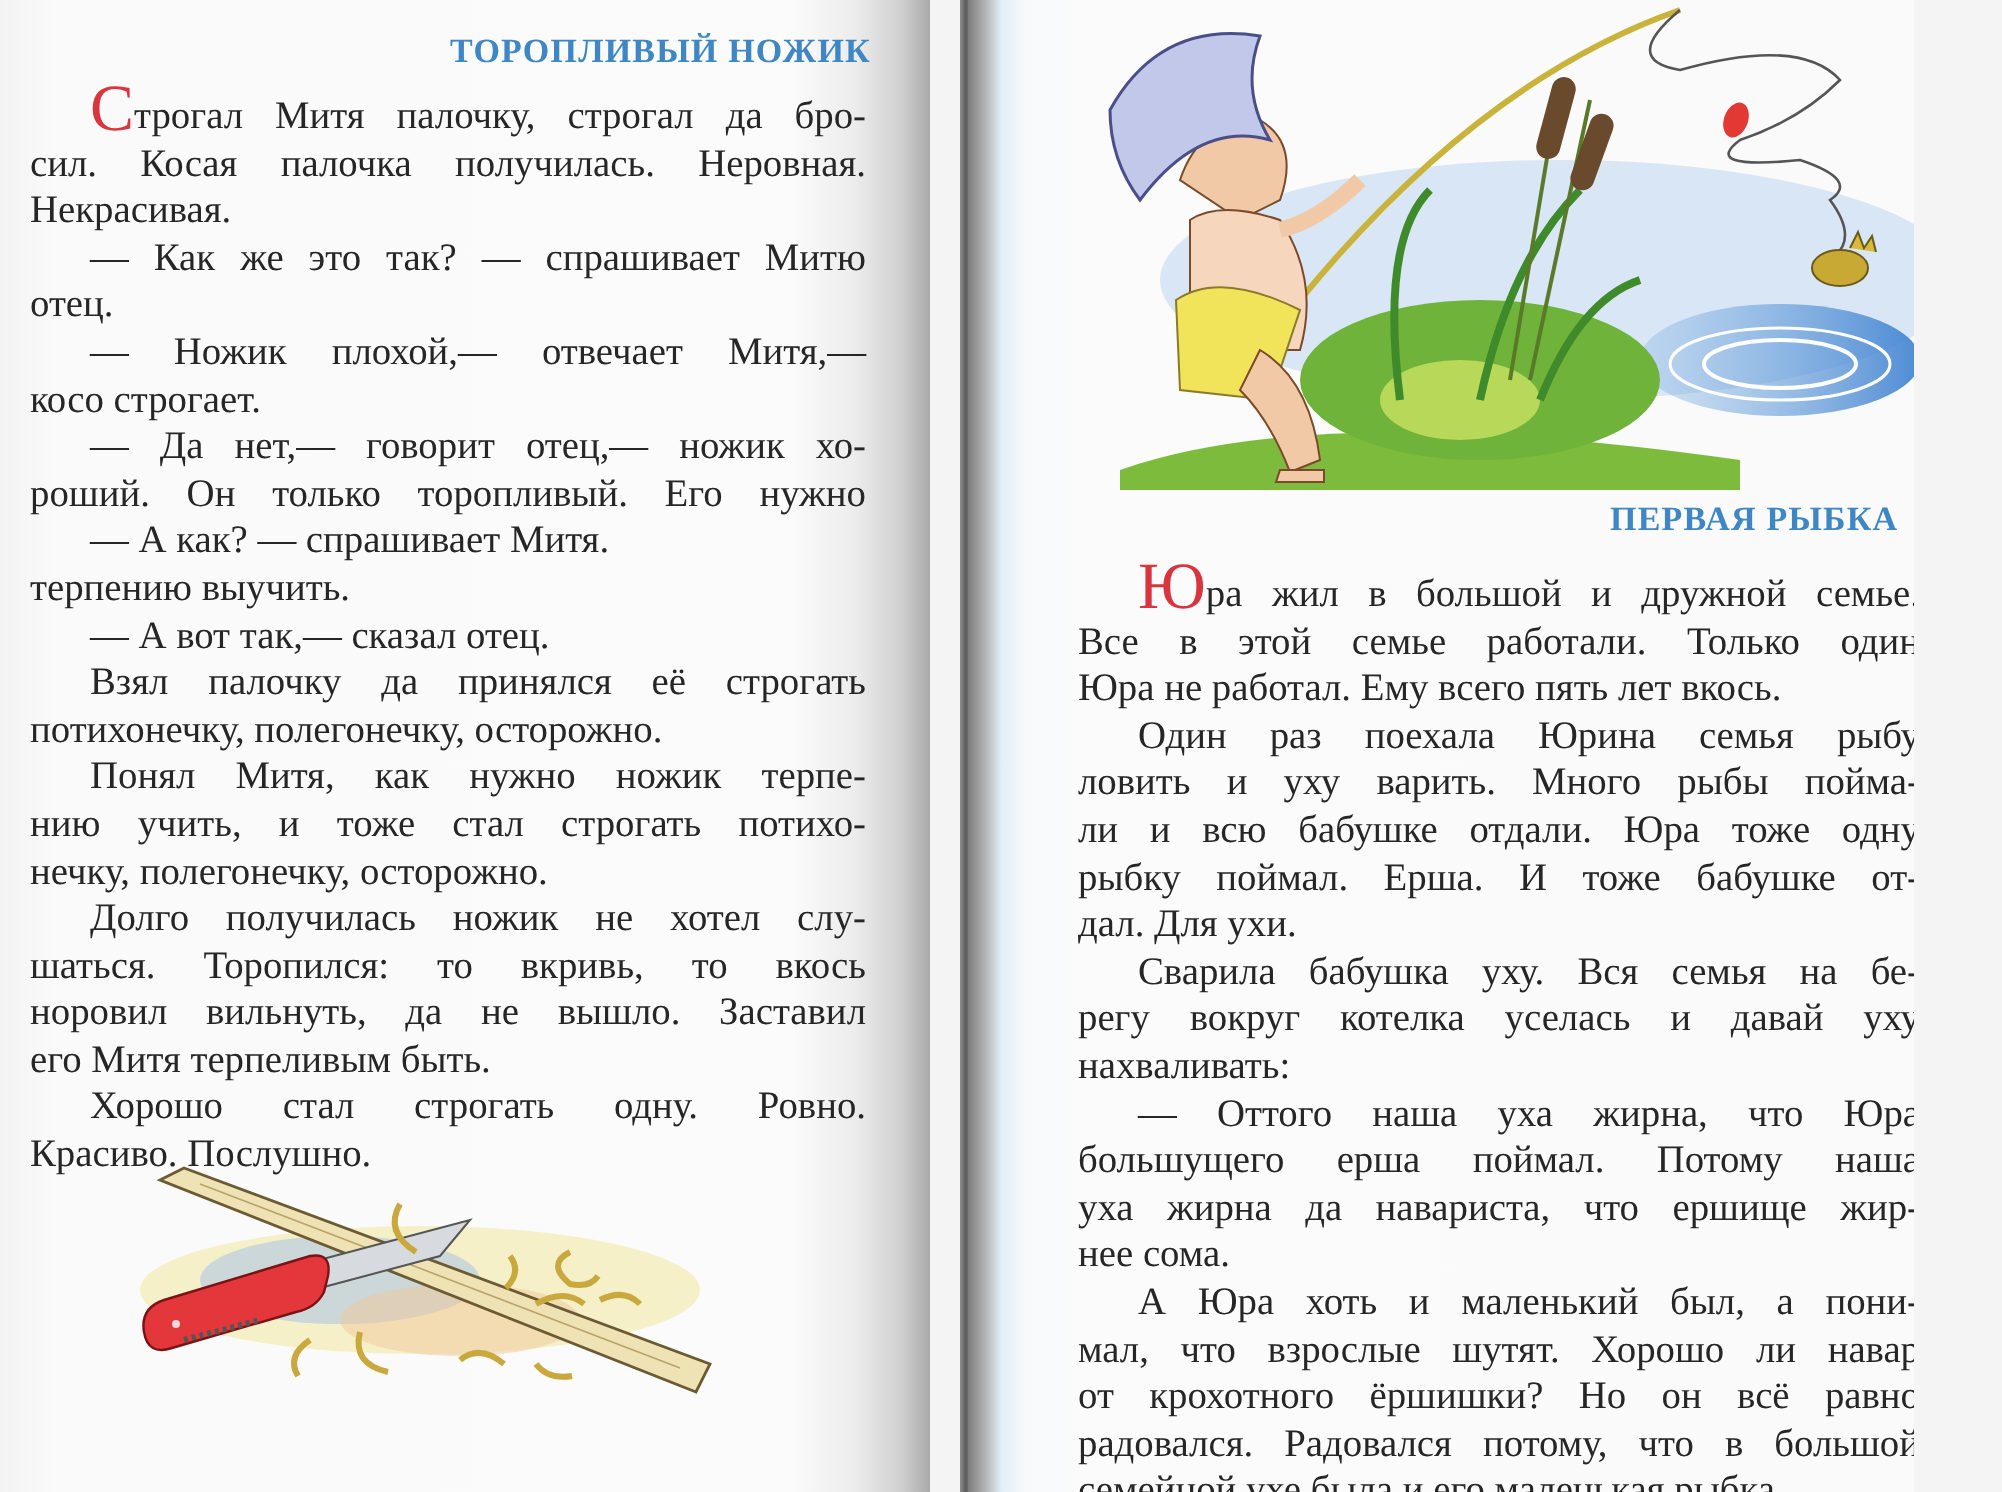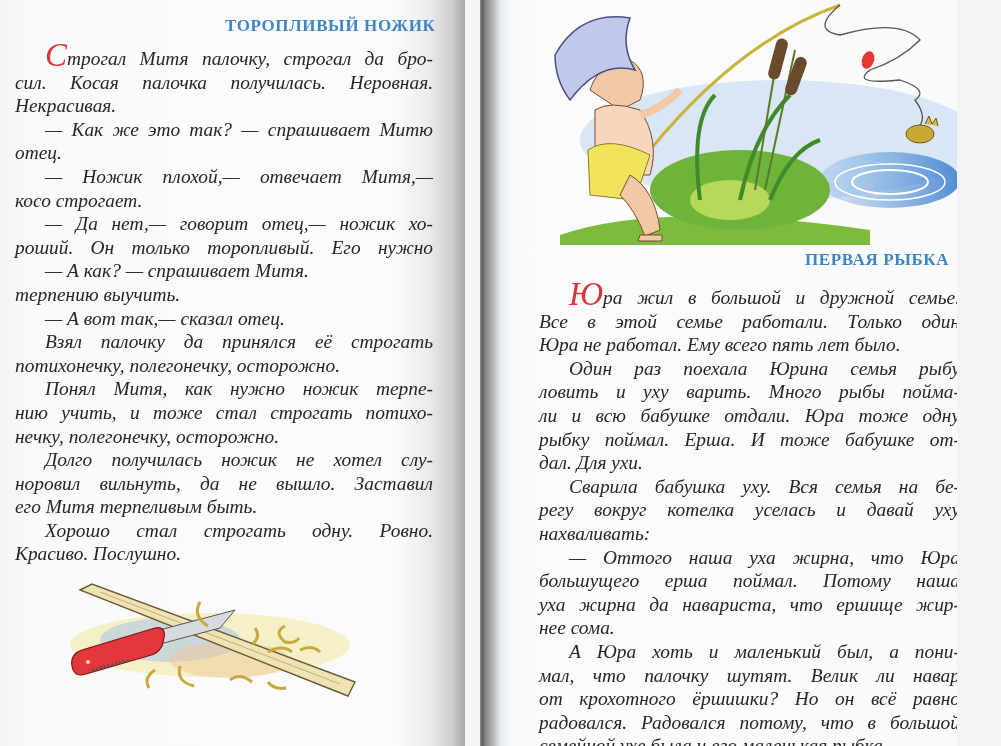--- a/index.html
+++ b/index.html
@@ -35,21 +35,20 @@
     }
     .left-title { left: 225px; top: 16px; }
     .right-title { left: 805px; top: 250px; }
 
     .text {
       position: absolute;
       font-family: "Liberation Serif", "DejaVu Serif", serif;
       font-size: 19.4px;
       line-height: 23.6px;
       text-align: justify;
-      font-style: italic;
     }
     .left-text { left: 15px; top: 45px; width: 418px; }
     .right-text { left: 539px; top: 284px; width: 421px; }
     .line { display: block; white-space: nowrap; text-align-last: justify; text-align: justify; }
     .line.last { text-align-last: left; }
     .line.indent { padding-left: 30px; }
     .dropcap {
       font-family: "Liberation Serif", "DejaVu Serif", serif;
       color: #d9353f;
       font-size: 33px;
@@ -79,20 +78,21 @@
       <span class="line"><span>роший. Он только торопливый. Его нужно</span></span>
       <span class="line indent last"><span>— А как? — спрашивает Митя.</span></span>
       <span class="line last"><span>терпению выучить.</span></span>
       <span class="line indent last"><span>— А вот так,— сказал отец.</span></span>
       <span class="line indent"><span>Взял палочку да принялся её строгать</span></span>
       <span class="line last"><span>потихонечку, полегонечку, осторожно.</span></span>
       <span class="line indent"><span>Понял Митя, как нужно ножик терпе-</span></span>
       <span class="line"><span>нию учить, и тоже стал строгать потихо-</span></span>
       <span class="line last"><span>нечку, полегонечку, осторожно.</span></span>
       <span class="line indent"><span>Долго получилась ножик не хотел слу-</span></span>
+      <span class="line"><span>шаться. Торопился: то вкривь, то вкось</span></span>
       <span class="line"><span>норовил вильнуть, да не вышло. Заставил</span></span>
       <span class="line last"><span>его Митя терпеливым быть.</span></span>
       <span class="line indent"><span>Хорошо стал строгать одну. Ровно.</span></span>
       <span class="line last"><span>Красиво. Послушно.</span></span>
     </div>
   <div class="illus knife-illus">
     <svg width="310" height="150" viewBox="0 0 310 150">
       <ellipse cx="150" cy="75" rx="140" ry="32" fill="#f3e7a0" opacity="0.55"></ellipse>
       <ellipse cx="110" cy="70" rx="70" ry="22" fill="#aac3e6" opacity="0.55"></ellipse>
       <ellipse cx="170" cy="90" rx="60" ry="18" fill="#f0c89a" opacity="0.5"></ellipse>
@@ -160,32 +160,32 @@
       <path d="M48,150 Q70,135 110,155 L95,200 L50,195 Z" fill="#f1e45a" stroke="#8a7a2a"></path>
       <path d="M90,175 Q115,190 120,230 L105,236 Q95,210 80,195 Z" fill="#f2c9a6" stroke="#7a4a2a"></path>
       <path d="M100,235 l22,0 l0,6 l-24,0 Z" fill="#f2c9a6" stroke="#7a4a2a"></path>
       <path d="M100,115 Q120,110 140,90" stroke="#f2c9a6" stroke-width="8" fill="none"></path>
     </svg>
   </div>
   <div class="title right-title" style="left:321px;">ПЕРВАЯ РЫБКА</div>
   <div class="text right-text" id="right-text" style="left:55px;">
       <span class="line indent"><span class="dropcap">Ю</span><span>ра жил в большой и дружной семье.</span></span>
       <span class="line"><span>Все в этой семье работали. Только один</span></span>
-      <span class="line last"><span>Юра не работал. Ему всего пять лет было.</span></span>
+      <span class="line last"><span>Юра не работал. Ему всего пять лет вкось.</span></span>
       <span class="line indent"><span>Один раз поехала Юрина семья рыбу</span></span>
       <span class="line"><span>ловить и уху варить. Много рыбы пойма-</span></span>
       <span class="line"><span>ли и всю бабушке отдали. Юра тоже одну</span></span>
       <span class="line"><span>рыбку поймал. Ерша. И тоже бабушке от-</span></span>
       <span class="line last"><span>дал. Для ухи.</span></span>
       <span class="line indent"><span>Сварила бабушка уху. Вся семья на бе-</span></span>
       <span class="line"><span>регу вокруг котелка уселась и давай уху</span></span>
       <span class="line last"><span>нахваливать:</span></span>
       <span class="line indent"><span>— Оттого наша уха жирна, что Юра</span></span>
       <span class="line"><span>большущего ерша поймал. Потому наша</span></span>
       <span class="line"><span>уха жирна да навариста, что ершище жир-</span></span>
       <span class="line last"><span>нее сома.</span></span>
       <span class="line indent"><span>А Юра хоть и маленький был, а пони-</span></span>
-      <span class="line"><span>мал, что палочку шутят. Велик ли навар</span></span>
+      <span class="line"><span>мал, что взрослые шутят. Хорошо ли навар</span></span>
       <span class="line"><span>от крохотного ёршишки? Но он всё равно</span></span>
       <span class="line"><span>радовался. Радовался потому, что в большой</span></span>
       <span class="line last"><span>семейной ухе была и его маленькая рыбка.</span></span>
     </div>
 </div>
 
 </body></html>

